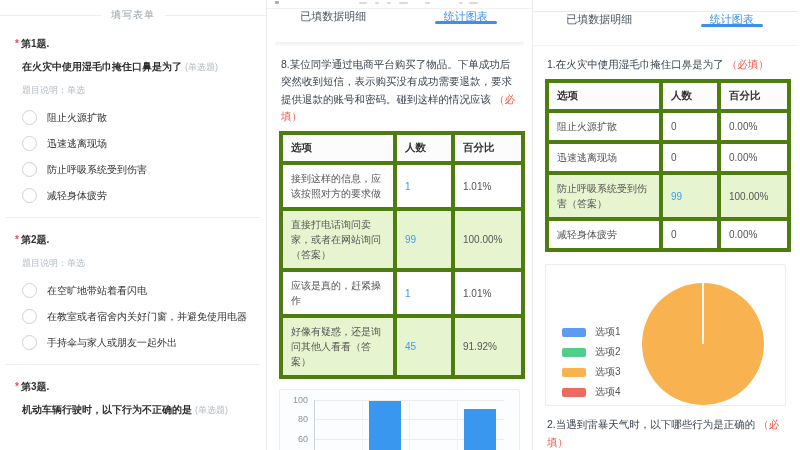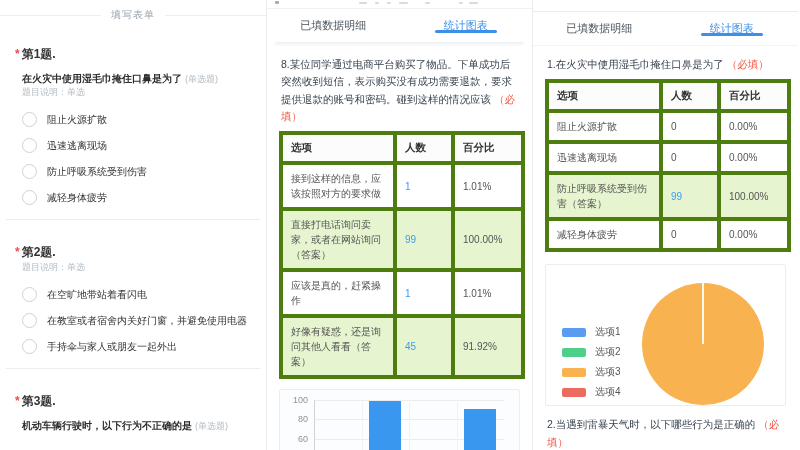--- a/index.html
+++ b/index.html
@@ -7,39 +7,39 @@
        font-family:"Liberation Sans","DejaVu Sans",sans-serif;-webkit-font-smoothing:antialiased}
   .app{position:absolute;inset:0;display:flex}
   .panel{flex:0 0 266px;width:266px;height:450px;overflow:hidden;position:relative;background:#fff;box-sizing:border-box}
   .panel+.panel{border-left:1px solid #ebebeb}
 
   
   .form-header{display:flex;align-items:center;margin-top:8px;color:#9aa4ae;font-size:10px}
   .hline{flex:1;height:1px;background:#eceeef}
   .form-header-text{padding:0 10px;letter-spacing:1px}
   .q-block{padding:0 14px 0 22px}
-  .q-num{margin-top:24px;font-size:12px;font-weight:bold;color:#333}
+  .q-num{margin-top:15px;font-size:10px;font-weight:bold;color:#333}
   .q-star{color:#f04b4b;margin-left:-7px;margin-right:2px}
   .q-title{margin-top:9px;font-size:10px;font-weight:bold;color:#2e2e2e}
   .q-tag{font-weight:normal;color:#b3bcc3;font-size:9px;margin-left:3px}
-  .q-desc{margin-top:0;font-size:9px;color:#b3bcc3}
+  .q-desc{margin-top:10px;font-size:9px;color:#b3bcc3}
   .q-options{margin-top:13px}
   .opt-row{display:flex;align-items:center;margin-bottom:11px;cursor:pointer}
   .opt-circle{width:13px;height:13px;border:1px solid #ccd3d9;border-radius:50%;background:#fff;flex:0 0 13px}
   .opt-label{margin-left:10px;font-size:10px;color:#333}
   .q-divider{height:1px;background:#ededee;margin:14px 6px 0}
 
   
   .cutbar{height:8px;border-bottom:1px solid #f1f1f1;position:relative;overflow:hidden}
   .cutbar .mark{position:absolute;top:2px;height:2px;background:#d8dadc;border-radius:1px}
   .cutbar .m0{left:8px;top:1px;width:4px;height:3px;background:#a6adb3}
   .cutbar .m1{left:92px;width:8px}.cutbar .m2{left:108px;width:4px}.cutbar .m3{left:120px;width:4px}
   .cutbar .m4{left:132px;width:9px}.cutbar .m5{left:158px;width:5px}.cutbar .m6{left:192px;width:4px}.cutbar .m7{left:202px;width:9px}
   .top-strip{height:11px;border-bottom:1px solid #e9ebec}
-  .tabs{display:flex;height:33px;align-items:center}
+  .tabs{display:flex;height:33px;align-items:flex-start}
   .tabs.underlined{border-bottom:1px solid #f2f3f4}
   .tab{flex:1;font-size:11px;color:#4a545e;position:relative;display:flex;align-items:center;justify-content:center;cursor:pointer}
   .tab.active{color:#3d8fe8}
   .tab.active::after{content:"";position:absolute;bottom:0;left:50%;transform:translateX(-50%);
                      width:62px;height:3px;border-radius:2px;background:#3d8fe8}
   .tabshadow{height:4px;background:linear-gradient(#eff0f2,#fbfcfd);border-radius:3px;margin:0 8px}
   .question{margin:10px 14px 6px;font-size:10.5px;line-height:1.65;color:#3a4450}
   .req{color:#f25643}
   .stat-table{border-collapse:collapse;margin:4px 12px 0;width:242px;font-size:10px;table-layout:fixed}
   .stat-table th,.stat-table td{border:4px solid #4d7c0f;padding:6px 8px;text-align:left;vertical-align:middle;overflow:hidden}

